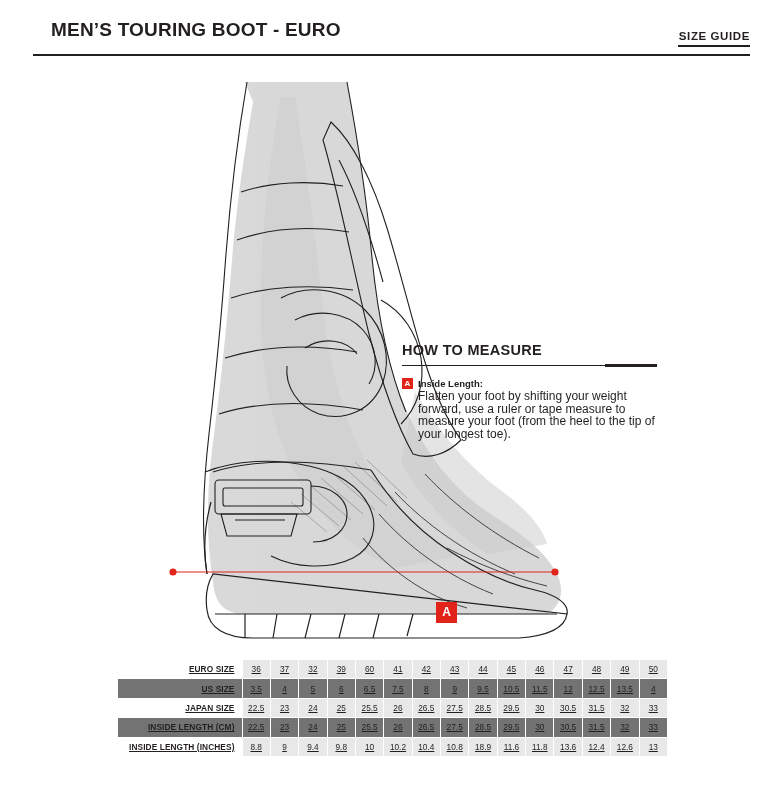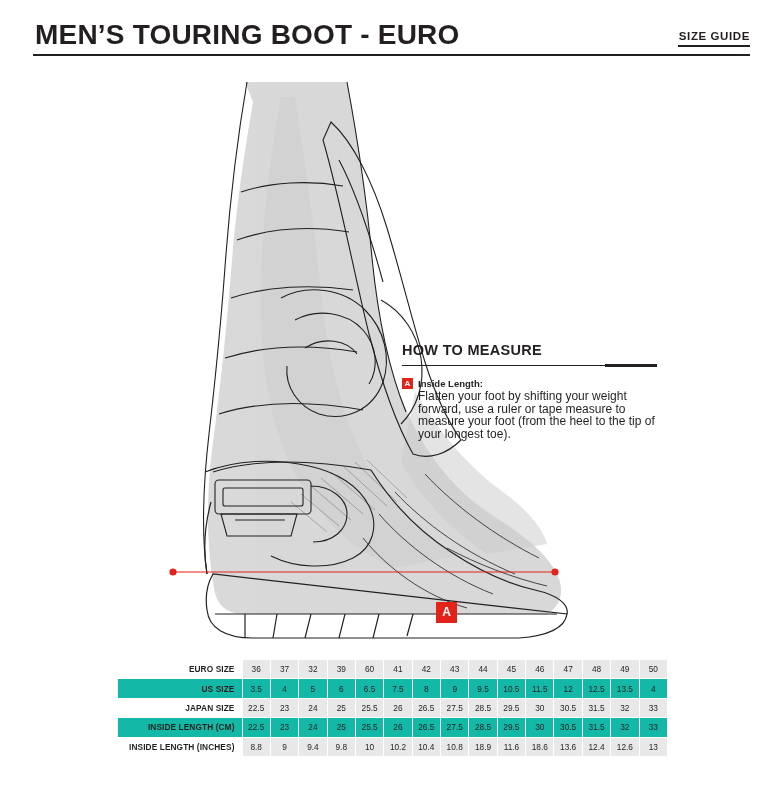--- a/index.html
+++ b/index.html
@@ -22,23 +22,23 @@
 
   
   .header {
     position: absolute;
     left: 0; top: 0;
     width: 783px;
     height: 60px;
   }
   .header-title {
     position: absolute;
-    left: 35px;
+    left: 51px;
     top: 19px;
-    font-size: 28px;
+    font-size: 19px;
     font-weight: bold;
     letter-spacing: 0.2px;
     color: #231f20;
     white-space: nowrap;
   }
   .header-right {
     position: absolute;
     right: 33px;
     top: 30px;
     text-align: right;
@@ -151,20 +151,21 @@
     color: #231f20;
     max-width: 238px;
   }
 
   
   .table-wrap {
     position: absolute;
     left: 118px;
     top: 659px;
     width: 550px;
+    text-decoration: underline;
   }
   table.size-table {
     border-collapse: collapse;
     width: 100%;
     table-layout: fixed;
   }
   table.size-table td {
     height: 19.4px;
     font-size: 8.3px;
     text-align: center;
@@ -177,21 +178,21 @@
     background: #ffffff;
     text-align: right;
     font-weight: bold;
     font-size: 8.3px;
     padding-right: 7px;
     border: none;
     width: 124px;
     letter-spacing: 0.1px;
     white-space: nowrap;
   }
-  table.size-table tr.alt td { background: #14b8a6; }
+  table.size-table tr.alt td { background: #737373; }
 </style>
 </head>
 <body>
 
 <div class="page">
 
   <div class="header">
     <div class="header-title">MEN’S TOURING BOOT - EURO</div>
     <div class="header-right">
       <div class="header-guide">SIZE GUIDE</div>
@@ -394,21 +395,21 @@
           <td>8.8</td>
           <td>9</td>
           <td>9.4</td>
           <td>9.8</td>
           <td>10</td>
           <td>10.2</td>
           <td>10.4</td>
           <td>10.8</td>
           <td>18.9</td>
           <td>11.6</td>
-          <td>18.6</td>
+          <td>11.8</td>
           <td>13.6</td>
           <td>12.4</td>
           <td>12.6</td>
           <td>13</td>
         </tr>
       </tbody>
     </table>
   </div>
 
 </div>

